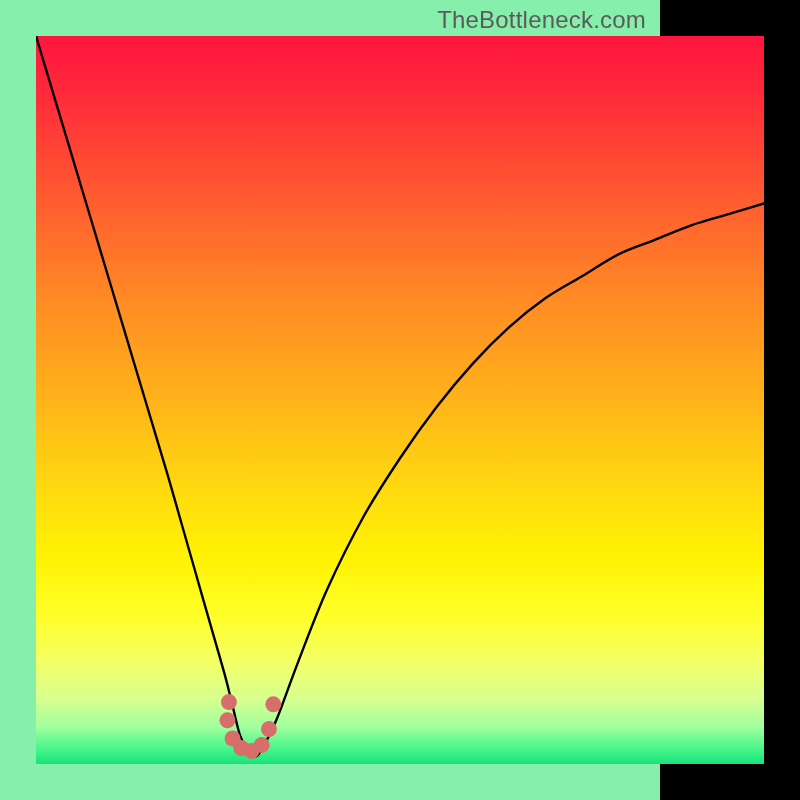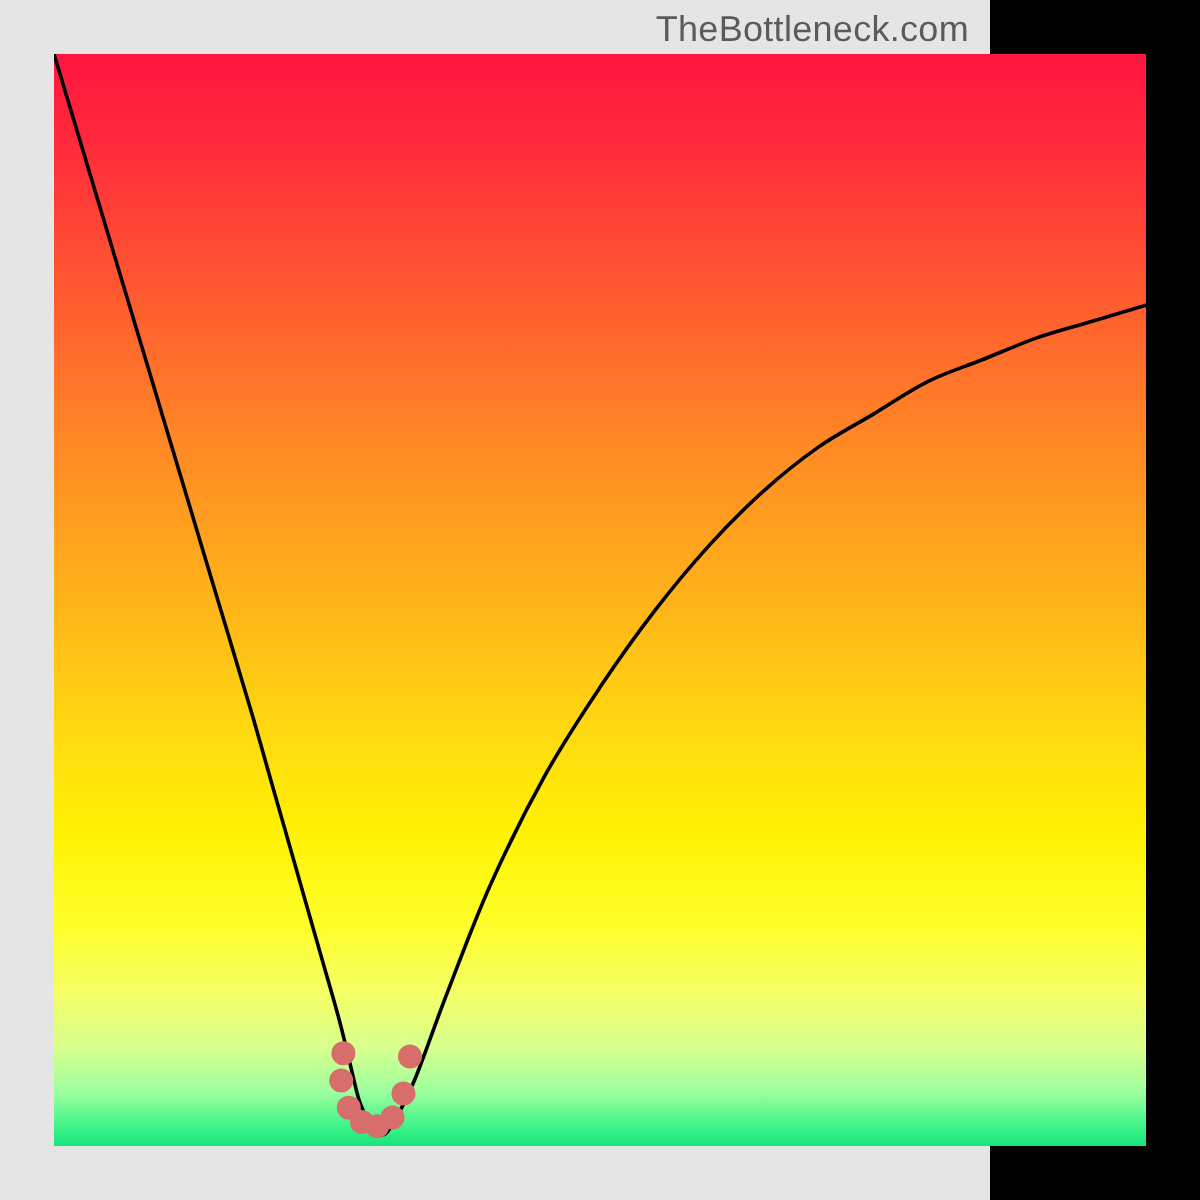--- a/index.html
+++ b/index.html
@@ -10,21 +10,21 @@
     background: #000;
     overflow: hidden;
     font-family: Arial, Helvetica, sans-serif;
   }
   .frame {
     position: absolute;
     top: 0;
     left: 0;
     width: 660px;
     height: 800px;
-    background: #e5e5e5;
+    background: #86efac;
   }
   .plot {
     position: absolute;
     top: 36px;
     left: 36px;
     width: 728px;
     height: 728px;
     overflow: hidden;
   }
   .gradient {

